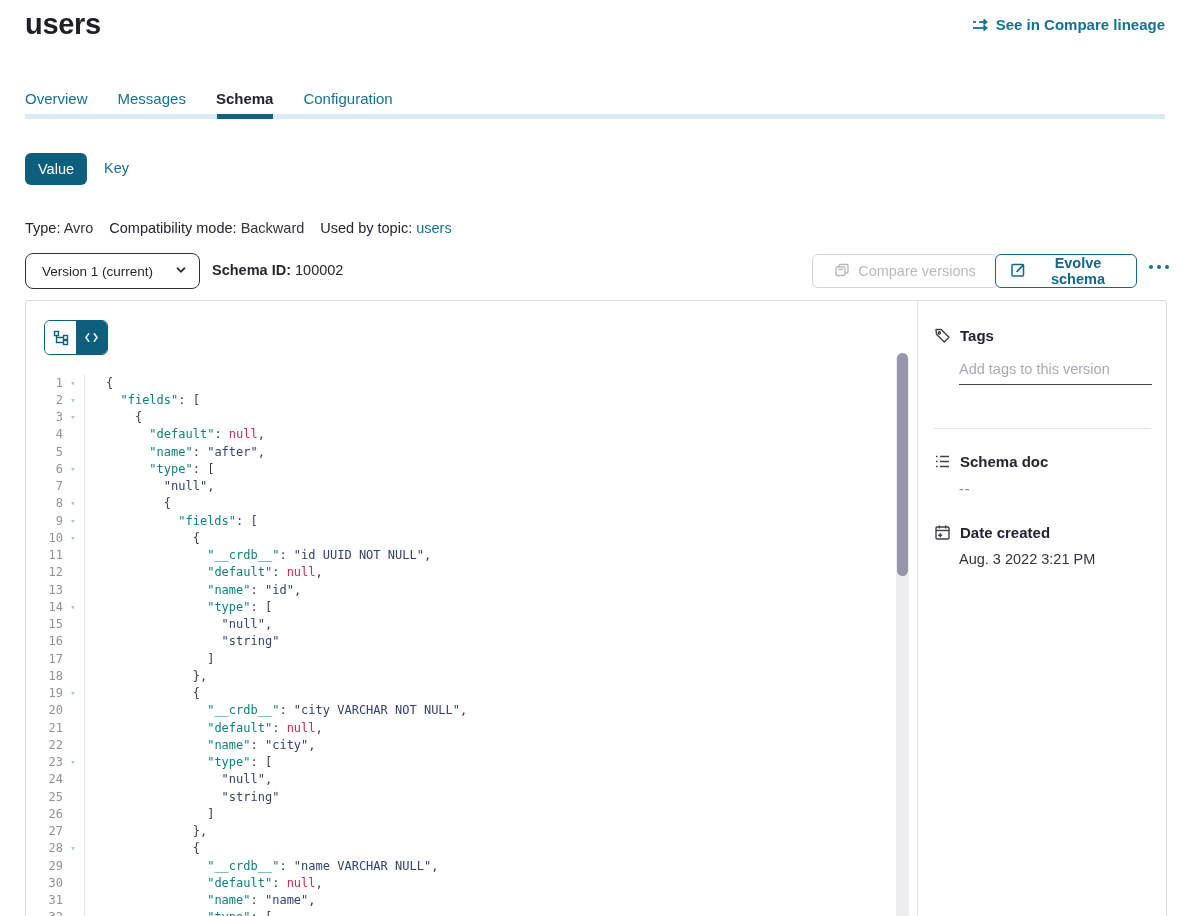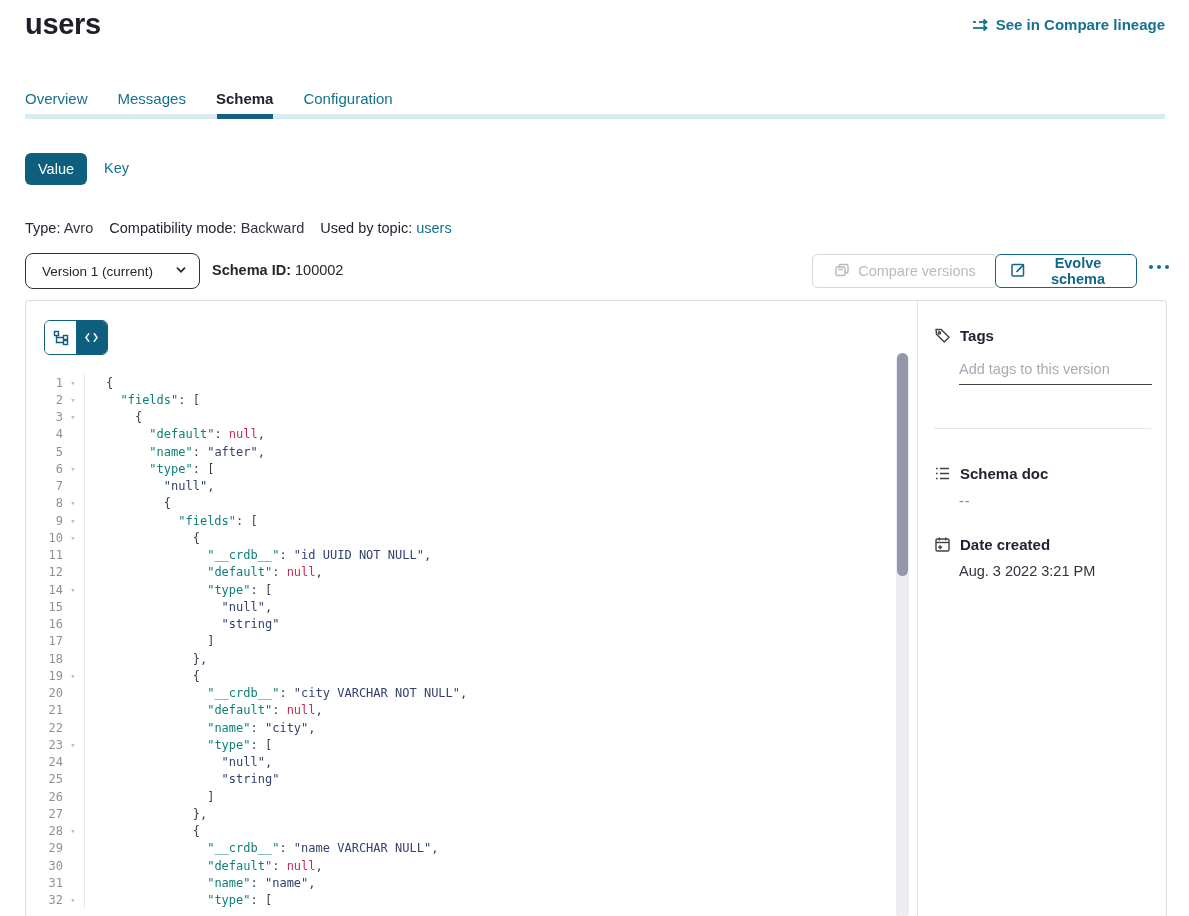--- a/index.html
+++ b/index.html
@@ -87,21 +87,21 @@
   
   .side-header { display:flex; align-items:center; gap:9px; font-size:15px; font-weight:700;
                  color:#232334; }
   .side-header svg { display:block; color:#40404d; flex:none; }
   .side-indent { margin-left:25px; }
   .tags-input { display:block; width:193px; border:none; border-bottom:1.5px solid #44444e;
                 font-size:14.5px; color:#26262e; padding:0 0 7px 0; margin-top:17px;
                 font-family:inherit; outline:none; background:transparent; }
   .tags-input::placeholder { color:#a9a9b4; }
   .side-divider { height:1px; background:#e4e4e9; margin:43px 0 0 0; width:217px; }
-  .sec-schema-doc { margin-top:36px; }
+  .sec-schema-doc { margin-top:24px; }
   .doc-value { margin-top:11px; font-size:14.5px; color:#86868f; letter-spacing:1px; }
   .sec-date { margin-top:27px; }
   .date-value { margin-top:10px; font-size:14.5px; color:#33333e; }
 </style>
 </head>
 <body>
 
 <div class="page">
 
   <div class="page-title">users</div>
@@ -276,20 +276,27 @@
           </div>
           <div class="code-row">
             <div class="gutter">
               <span class="lnum">12</span>
               <span class="fold"></span>
             </div>
             <span class="code-text"><span class="tok-p">              </span><span class="tok-k">"default"</span><span class="tok-p">: </span><span class="tok-u">null</span><span class="tok-p">,</span></span>
           </div>
           <div class="code-row">
             <div class="gutter">
+              <span class="lnum">13</span>
+              <span class="fold"></span>
+            </div>
+            <span class="code-text"><span class="tok-p">              </span><span class="tok-k">"name"</span><span class="tok-p">: </span><span class="tok-s">"id"</span><span class="tok-p">,</span></span>
+          </div>
+          <div class="code-row">
+            <div class="gutter">
               <span class="lnum">14</span>
               <span class="fold">▾</span>
             </div>
             <span class="code-text"><span class="tok-p">              </span><span class="tok-k">"type"</span><span class="tok-p">: [</span></span>
           </div>
           <div class="code-row">
             <div class="gutter">
               <span class="lnum">15</span>
               <span class="fold"></span>
             </div>

